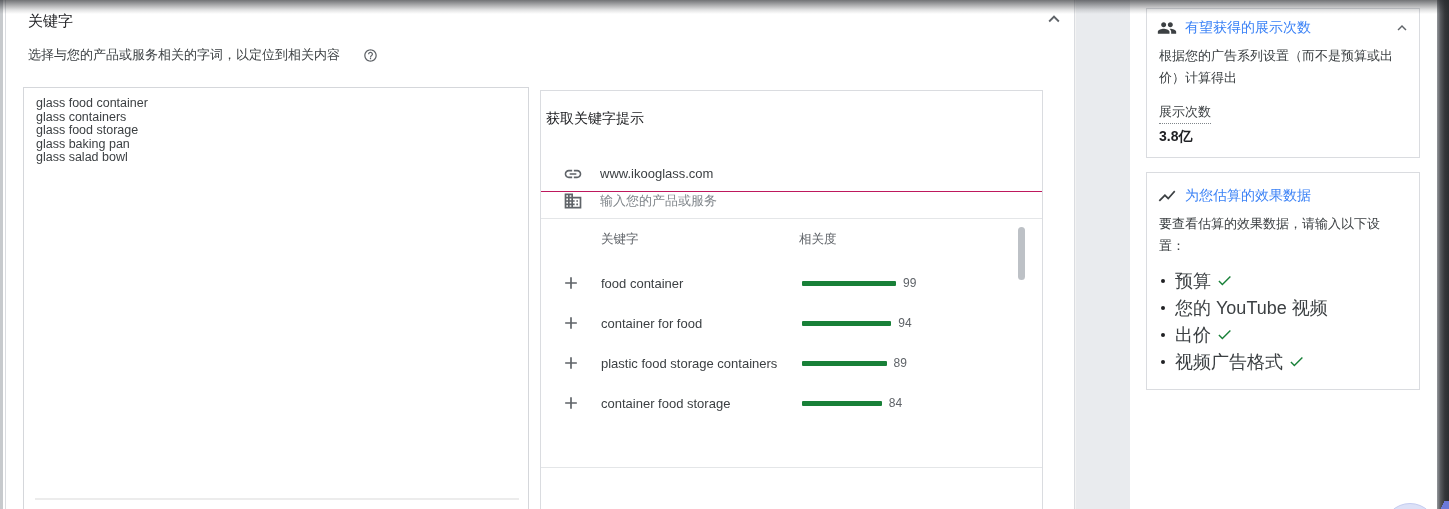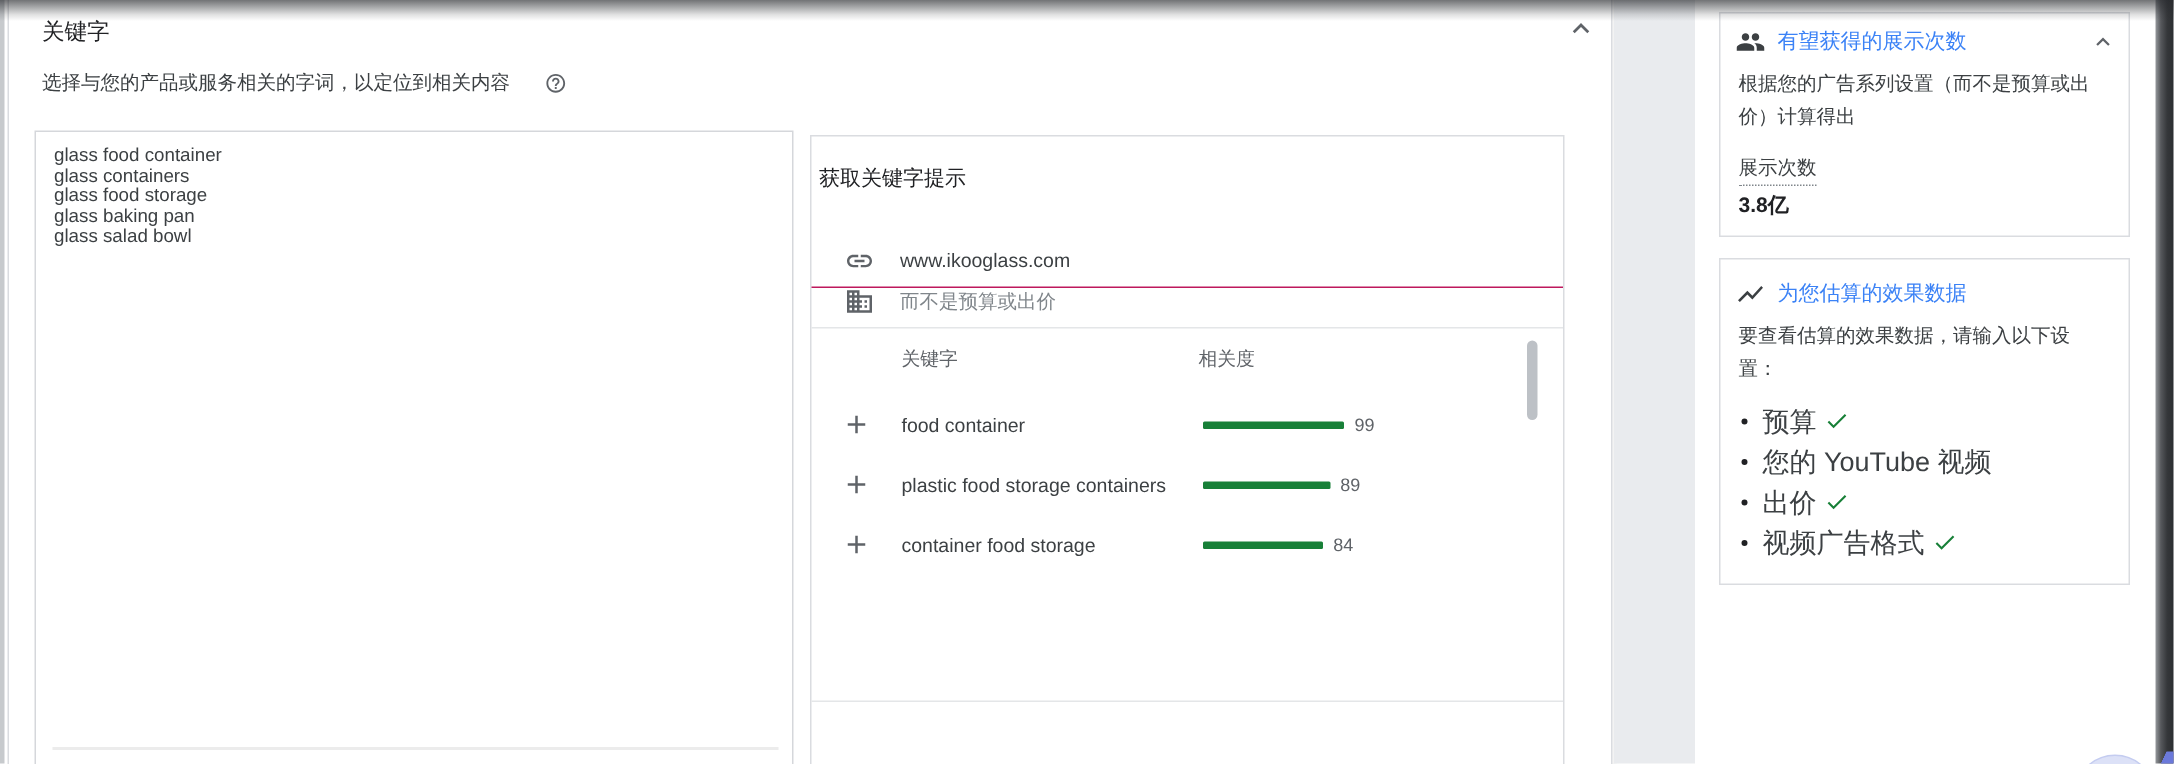--- a/index.html
+++ b/index.html
@@ -112,41 +112,51 @@
       <svg class="ic" width="20" height="20" viewBox="0 0 24 24" fill="#5f6368">
         <path d="M3.9 12c0-1.71 1.39-3.1 3.1-3.1h4V7H7c-2.76 0-5 2.24-5 5s2.24 5 5 5h4v-1.9H7c-1.71 0-3.1-1.39-3.1-3.1zM8 13h8v-2H8v2zm9-6h-4v1.9h4c1.71 0 3.1 1.39 3.1 3.1s-1.39 3.1-3.1 3.1h-4V17h4c2.76 0 5-2.24 5-5s-2.24-5-5-5z"></path>
         </svg>
       <span class="txt">www.ikooglass.com</span>
     </div>
 
     <div class="sugg-row row-prod">
       <svg class="ic" width="20" height="20" viewBox="0 0 24 24" fill="#5f6368">
         <path d="M12 7V3H2v18h20V7H12zM6 19H4v-2h2v2zm0-4H4v-2h2v2zm0-4H4V9h2v2zm0-4H4V5h2v2zm4 12H8v-2h2v2zm0-4H8v-2h2v2zm0-4H8V9h2v2zm0-4H8V5h2v2zm10 12h-8v-2h2v-2h-2v-2h2v-2h-2V9h8v10zm-2-8h-2v2h2v-2zm0 4h-2v2h2v-2z"></path>
         </svg>
-      <span class="txt placeholder">而不是预算或出价</span>
+      <span class="txt placeholder">输入您的产品或服务</span>
     </div>
 
     <div class="tbl-head">
       <span class="th-kw">关键字</span>
       <span class="th-rel">相关度</span>
     </div>
     <div class="scroll-thumb"></div>
 
     <div class="rows-host">
   <div class="s-row">
     <svg class="s-plus ic" viewBox="0 0 24 24" fill="#5f6368">
       <path d="M19 13h-6v6h-2v-6H5v-2h6V5h2v6h6v2z"></path>
           </svg>
     <span class="s-kw">food container</span>
     <span class="s-barwrap">
       <span class="s-bar" style="width: 94.05px;"></span>
       <span class="s-val">99</span>
     </span>
   </div>
 
+  <div class="s-row">
+    <svg class="s-plus ic" viewBox="0 0 24 24" fill="#5f6368">
+      <path d="M19 13h-6v6h-2v-6H5v-2h6V5h2v6h6v2z"></path>
+          </svg>
+    <span class="s-kw">container for food</span>
+    <span class="s-barwrap">
+      <span class="s-bar" style="width: 89.3px;"></span>
+      <span class="s-val">94</span>
+    </span>
+  </div>
 
   <div class="s-row">
     <svg class="s-plus ic" viewBox="0 0 24 24" fill="#5f6368">
       <path d="M19 13h-6v6h-2v-6H5v-2h6V5h2v6h6v2z"></path>
           </svg>
     <span class="s-kw">plastic food storage containers</span>
     <span class="s-barwrap">
       <span class="s-bar" style="width: 84.55px;"></span>
       <span class="s-val">89</span>
     </span>

